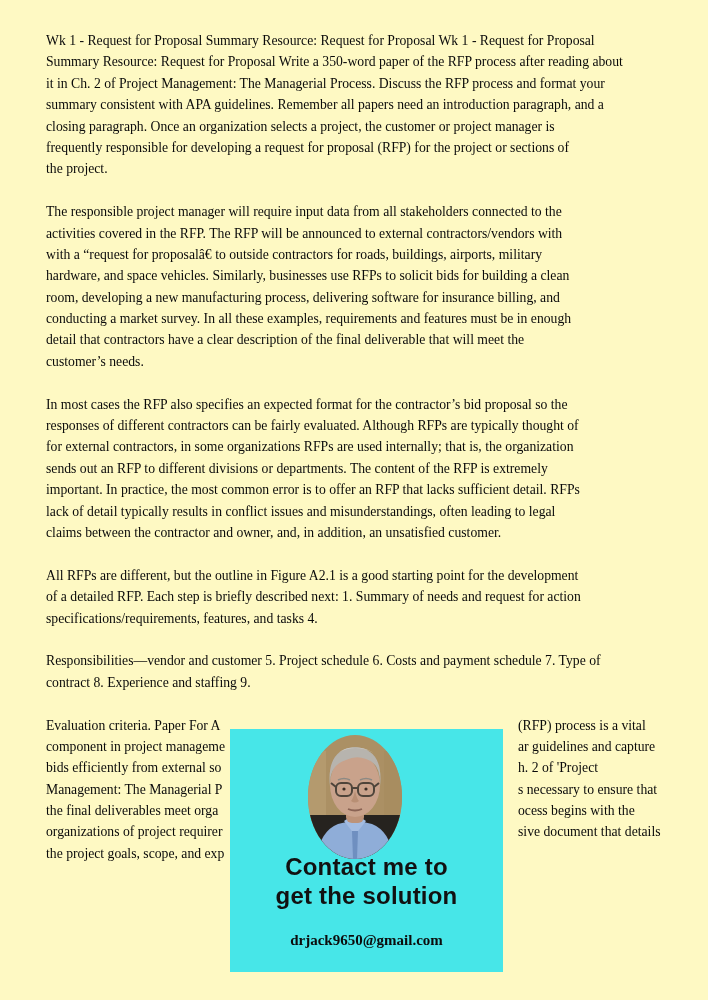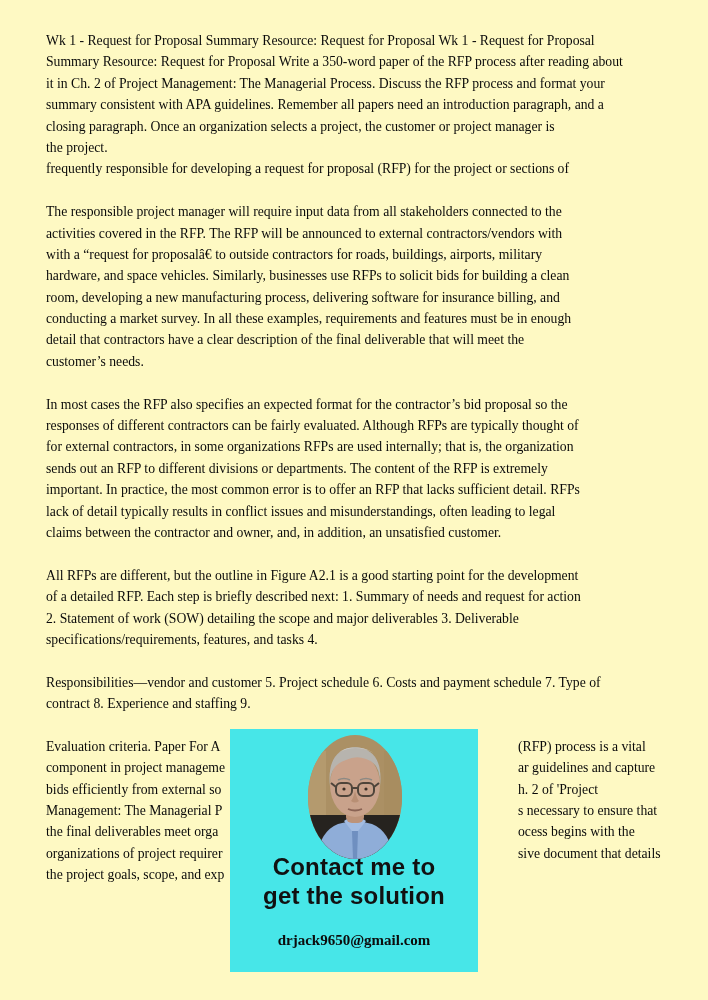--- a/index.html
+++ b/index.html
@@ -13,21 +13,21 @@
     position:absolute;left:46px;top:30px;width:616px;
     font-size:13.7px;line-height:21.4px;color:#0a0a0a;
   }
   .para{margin:0 0 21.4px 0;}
   .line{white-space:nowrap;height:21.4px;}
   .line.split{position:relative;}
   .line.split .frag-left{position:absolute;left:0;top:0;white-space:nowrap;}
   .line.split .frag-right{position:absolute;left:432px;top:0;white-space:nowrap;padding-left:40px;}
   .overlay{
     position:absolute;left:230px;top:729px;width:248px;height:243px;
-    z-index:10;text-align:center;
+    z-index:10;text-align:center;padding-left:25px;
   }
   .portrait{
     position:absolute;left:78px;top:6px;width:94px;height:124px;display:block;
   }
   .contact{
     position:absolute;top:124px;left:0;width:100%;
     font-family:"Liberation Sans", sans-serif;font-weight:700;
     font-size:24px;line-height:28.5px;color:#111111;letter-spacing:0.2px;
   }
   .email{
@@ -41,22 +41,22 @@
 
 <div class="page">
 
   <div class="doc" id="doc" style="color: rgb(10, 10, 10);">
       <div class="para">
         <div class="line">Wk 1 - Request for Proposal Summary Resource: Request for Proposal Wk 1 - Request for Proposal</div>
         <div class="line">Summary Resource: Request for Proposal Write a 350-word paper of the RFP process after reading about</div>
         <div class="line">it in Ch. 2 of Project Management: The Managerial Process. Discuss the RFP process and format your</div>
         <div class="line">summary consistent with APA guidelines. Remember all papers need an introduction paragraph, and a</div>
         <div class="line">closing paragraph. Once an organization selects a project, the customer or project manager is</div>
+        <div class="line">frequently responsible for developing a request for proposal (RFP) for the project or sections of</div>
         <div class="line">the project.</div>
-        <div class="line">frequently responsible for developing a request for proposal (RFP) for the project or sections of</div>
       </div>
       <div class="para">
         <div class="line">The responsible project manager will require input data from all stakeholders connected to the</div>
         <div class="line">activities covered in the RFP. The RFP will be announced to external contractors/vendors with</div>
         <div class="line">with a “request for proposalâ€ to outside contractors for roads, buildings, airports, military</div>
         <div class="line">hardware, and space vehicles. Similarly, businesses use RFPs to solicit bids for building a clean</div>
         <div class="line">room, developing a new manufacturing process, delivering software for insurance billing, and</div>
         <div class="line">conducting a market survey. In all these examples, requirements and features must be in enough</div>
         <div class="line">detail that contractors have a clear description of the final deliverable that will meet the</div>
         <div class="line">customer’s needs.</div>
@@ -66,21 +66,20 @@
         <div class="line">responses of different contractors can be fairly evaluated. Although RFPs are typically thought of</div>
         <div class="line">for external contractors, in some organizations RFPs are used internally; that is, the organization</div>
         <div class="line">sends out an RFP to different divisions or departments. The content of the RFP is extremely</div>
         <div class="line">important. In practice, the most common error is to offer an RFP that lacks sufficient detail. RFPs</div>
         <div class="line">lack of detail typically results in conflict issues and misunderstandings, often leading to legal</div>
         <div class="line">claims between the contractor and owner, and, in addition, an unsatisfied customer.</div>
       </div>
       <div class="para">
         <div class="line">All RFPs are different, but the outline in Figure A2.1 is a good starting point for the development</div>
         <div class="line">of a detailed RFP. Each step is briefly described next: 1. Summary of needs and request for action</div>
-        <div class="line">2. Statement of work (SOW) detailing the scope and major deliverables 3. Deliverable</div>
         <div class="line">specifications/requirements, features, and tasks 4.</div>
       </div>
       <div class="para">
         <div class="line">Responsibilities—vendor and customer 5. Project schedule 6. Costs and payment schedule 7. Type of</div>
         <div class="line">contract 8. Experience and staffing 9.</div>
       </div>
       <div class="para">
         <div class="line split">
           <span class="frag-left">Evaluation criteria. Paper For A</span>
           <span class="frag-right">(RFP) process is a vital</span>

